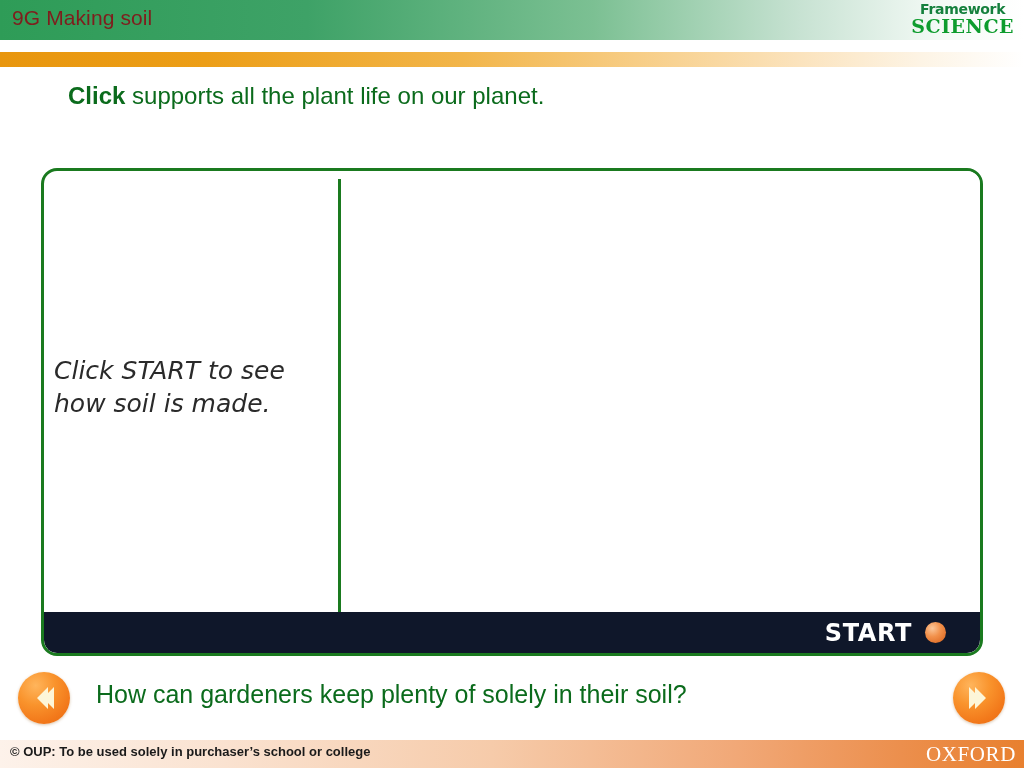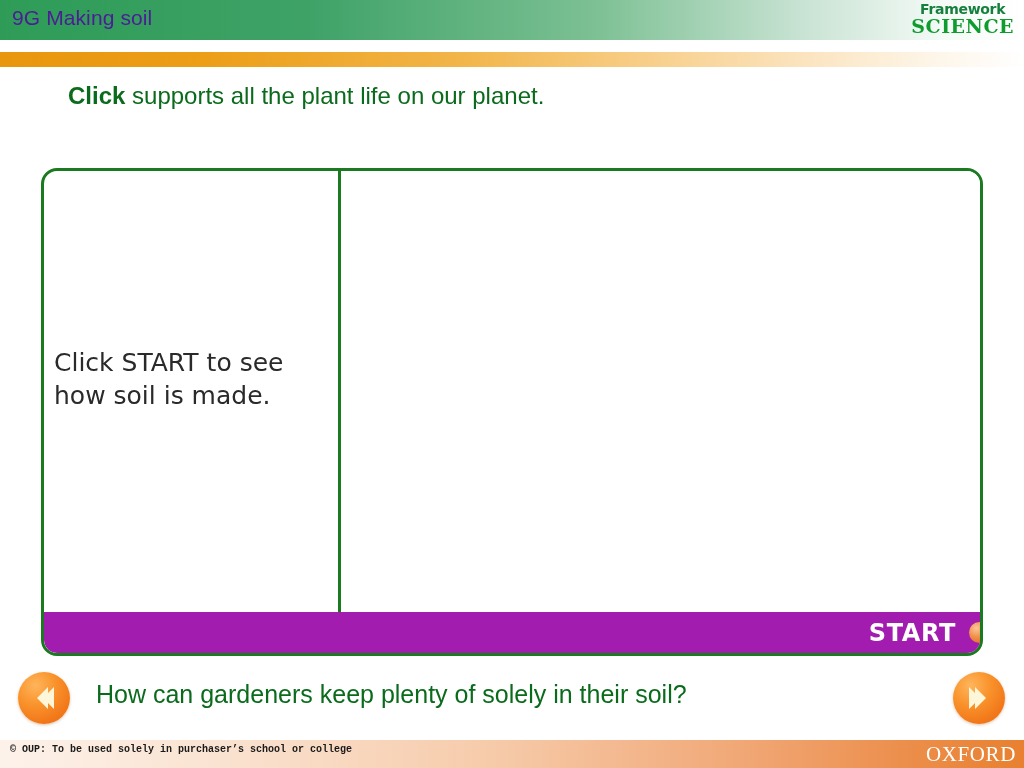--- a/index.html
+++ b/index.html
@@ -21,21 +21,21 @@
   .header-band {
     position: absolute;
     left: 0; top: 0;
     width: 1024px; height: 40px;
     background: linear-gradient(to right, #2e9c57 0%, #3ea267 30%, #7cc093 58%, #c7e2d2 78%, #f4faf6 92%, #ffffff 100%);
   }
   .header-title {
     position: absolute;
     left: 12px; top: 6px;
     font-size: 21px;
-    color: #4c1d95;
+    color: #7f1d1d;
     letter-spacing: 0.1px;
     white-space: nowrap;
   }
   .orange-rule {
     position: absolute;
     left: 0; top: 52px;
     width: 1024px; height: 15px;
     background: linear-gradient(to right, #e8960e 0%, #ec9e17 20%, #f2b549 45%, #f7cd85 62%, #fbe3bd 78%, #fdf4e5 90%, #ffffff 100%);
   }
   .header-white-gap {
@@ -88,51 +88,51 @@
     left: 41px; top: 168px;
     width: 942px; height: 488px;
     border: 3px solid #1a7a1f;
     border-radius: 16px;
     box-sizing: border-box;
     background: #ffffff;
     overflow: hidden;
   }
   .panel-left {
     position: absolute;
-    left: 0; top: 0;
+    left: 0; top: 8px;
     width: 297px; height: 444px;
     border-right: 3px solid #1a7a1f;
     box-sizing: border-box;
+    font-style: italic;
   }
   .panel-caption {
     position: absolute;
     left: 10px; top: 175px;
     width: 280px;
     font-size: 25px;
     color: #2a2a2a;
     line-height: 1.32;
     font-family: "DejaVu Sans", sans-serif;
   }
   .panel-stage {
     position: absolute;
     left: 300px; top: 0;
     width: 636px; height: 444px;
     background: #ffffff;
   }
   .panel-bar {
     position: absolute;
     left: 0; bottom: 0;
     width: 936px; height: 41px;
-    background: #a21caf;
+    background: #0f172a;
     display: flex;
     align-items: center;
     justify-content: flex-end;
     border-bottom-left-radius: 13px;
     border-bottom-right-radius: 13px;
-    padding-left: 44px;
   }
   .start-label {
     color: #ffffff;
     font-size: 24px;
     font-weight: bold;
     letter-spacing: 0.6px;
     font-family: "DejaVu Sans", sans-serif;
   }
   .start-ball {
     width: 21px; height: 21px;
@@ -171,24 +171,24 @@
   
   .footer {
     position: absolute;
     left: 0; top: 740px;
     width: 1024px; height: 28px;
     background: linear-gradient(to right, #fdf2ea 0%, #fae2d0 22%, #f6cbaa 48%, #f1a877 72%, #ec8f4d 88%, #e8802f 100%);
   }
   .footer-copy {
     position: absolute;
     left: 10px; top: 4px;
-    font-size: 10px;
+    font-size: 13px;
     font-weight: bold;
     color: #1a1a1a;
-    font-family: Liberation Mono, monospace;
+    font-family: Liberation Sans, sans-serif;
     white-space: nowrap;
   }
   .footer-oxford {
     position: absolute;
     right: 8px; top: 2px;
     font-size: 21px;
     color: #ffffff;
     font-family: "Liberation Serif", serif;
     letter-spacing: 0.6px;
   }

